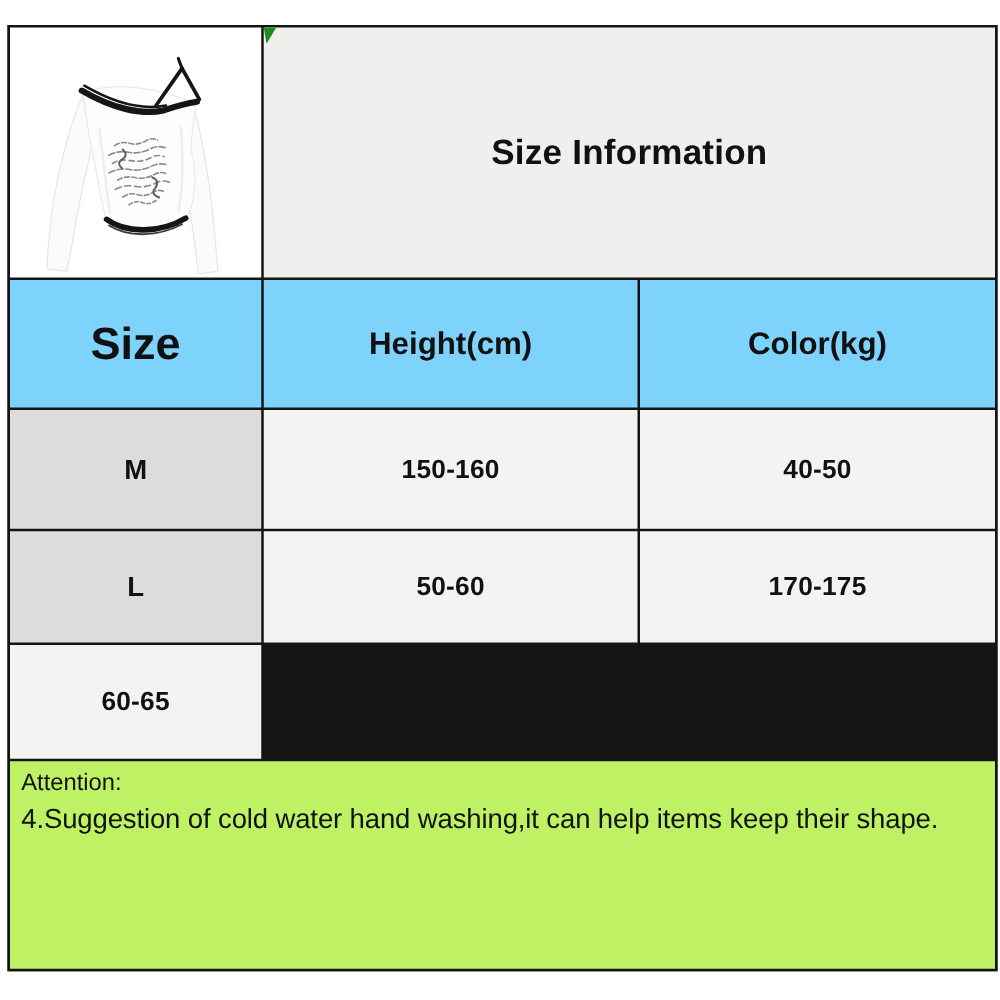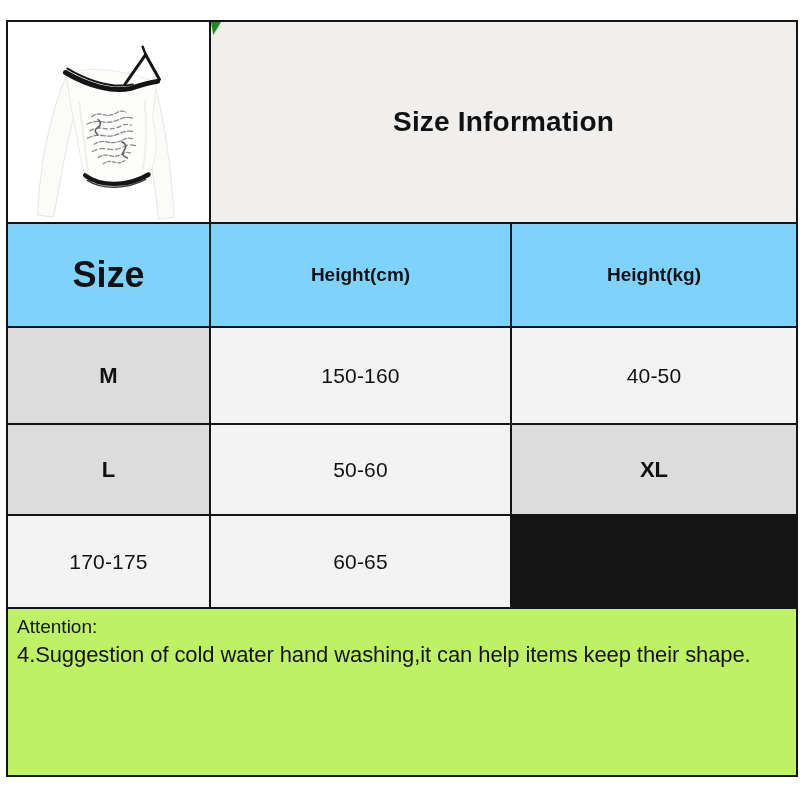--- a/index.html
+++ b/index.html
@@ -18,23 +18,23 @@
   .cell{display:flex;align-items:center;justify-content:center;box-sizing:border-box;}
   .product-cell{background:#ffffff;grid-column:1;grid-row:1;overflow:hidden;}
   .title-cell{background:#f0efee;grid-column:2/4;grid-row:1;position:relative;}
   .title-text{font-size:28px;font-weight:bold;letter-spacing:0.2px;}
   .corner-marker{
     position:absolute;left:0;top:0;width:10px;height:13px;background:#1d8c1d;
     clip-path:polygon(0 0,100% 0,22% 100%);
   }
   .hdr{background:#7dd3fc;font-weight:bold;}
   .size-hdr{font-size:36px;}
-  .col-hdr{font-size:19px;text-align:right;}
+  .col-hdr{font-size:25px;text-align:right;}
   .size-cell{background:#dcdcdc;font-weight:bold;font-size:22px;}
-  .data-cell{background:#f4f3f3;font-size:21px;font-weight:400;letter-spacing:0.2px;}
+  .data-cell{background:#f4f3f3;font-size:21px;font-weight:700;letter-spacing:0.2px;}
   .attention-cell{
     background:#bef264;grid-column:1/4;display:block;
     padding:5px 9px;line-height:1.38;
   }
   .attention-heading{font-size:19px;}
   .attention-note{font-size:22px;letter-spacing:-0.1px;}
   svg{display:block;}
 </style>
 </head>
 <body>
@@ -78,30 +78,29 @@
     </svg>
   </div>
 
   <div class="cell title-cell">
     <span class="corner-marker"></span>
     <span class="title-text">Size Information</span>
   </div>
 
   <div class="cell hdr size-hdr">Size</div>
   <div class="cell hdr col-hdr">Height(cm)</div>
-  <div class="cell hdr col-hdr">Height(kg)</div>
+  <div class="cell hdr col-hdr">Color(kg)</div>
 
   <div class="cell size-cell">M</div>
   <div class="cell data-cell">150-160</div>
   <div class="cell data-cell">40-50</div>
 
   <div class="cell size-cell">L</div>
   <div class="cell data-cell">50-60</div>
 
-  <div class="cell size-cell">XL</div>
   <div class="cell data-cell">170-175</div>
   <div class="cell data-cell">60-65</div>
 
   <div class="attention-cell">
     <div class="attention-heading">Attention:</div>
     <div class="attention-note">4.Suggestion of cold water hand washing,it can help items keep their shape.</div>
   </div>
 
 </div>
 

